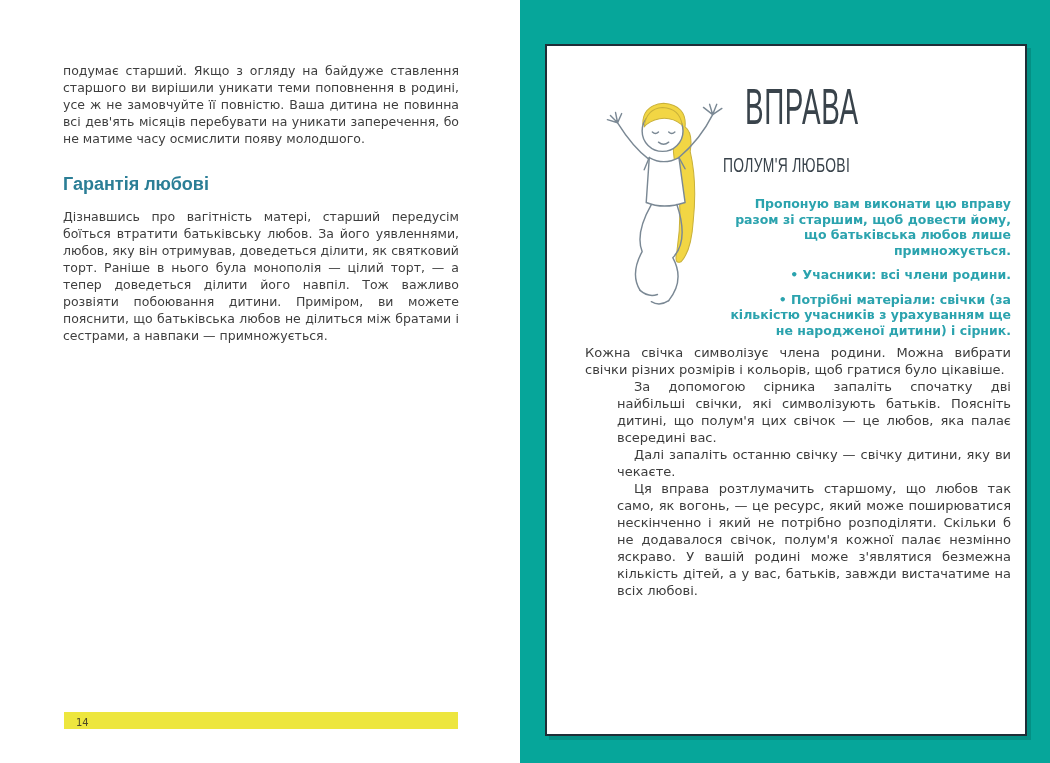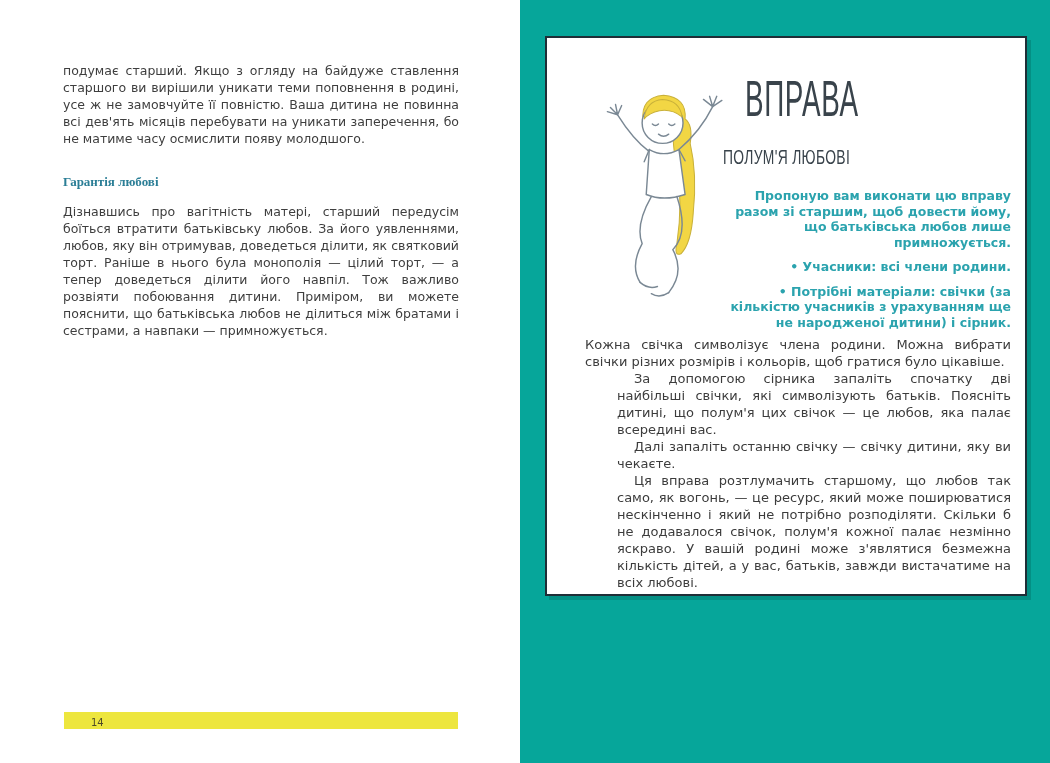--- a/index.html
+++ b/index.html
@@ -26,50 +26,50 @@
   }
   .left-column p {
     margin: 0;
     font-size: 12.5px;
     line-height: 17px;
     color: #3e3e3e;
     text-align: justify;
   }
   .section-heading {
     margin: 27px 0 13px 0;
-    font-family: Liberation Serif, serif;
+    font-family: Liberation Sans, sans-serif;
     font-weight: bold;
-    font-size: 13px;
+    font-size: 18px;
     color: #2b7e96;
   }
   .page-number-bar {
     position: absolute;
     left: 64px; top: 712px;
     width: 394px; height: 17px;
     background: #EDE63E;
     line-height: 17px;
   }
   .page-number {
     display: inline-block;
-    padding-left: 27px;
+    padding-left: 12px;
     font-size: 10px;
     color: #4e4a28;
   }
 
   
   .right-page {
     position: absolute;
     left: 520px; top: 0;
     width: 530px; height: 763px;
     background: #06A69A;
   }
   .exercise-card {
     position: absolute;
-    left: 25px; top: 36px;
-    width: 482px; height: 560px;
+    left: 25px; top: 44px;
+    width: 482px; height: 692px;
     box-sizing: border-box;
     background: #ffffff;
     border: 2px solid #1f2e37;
     box-shadow: 4px 4px 0 rgba(0, 40, 36, 0.18);
   }
 
   .illustration {
     position: absolute;
     left: 42px; top: 42px;
     width: 140px; height: 230px;

